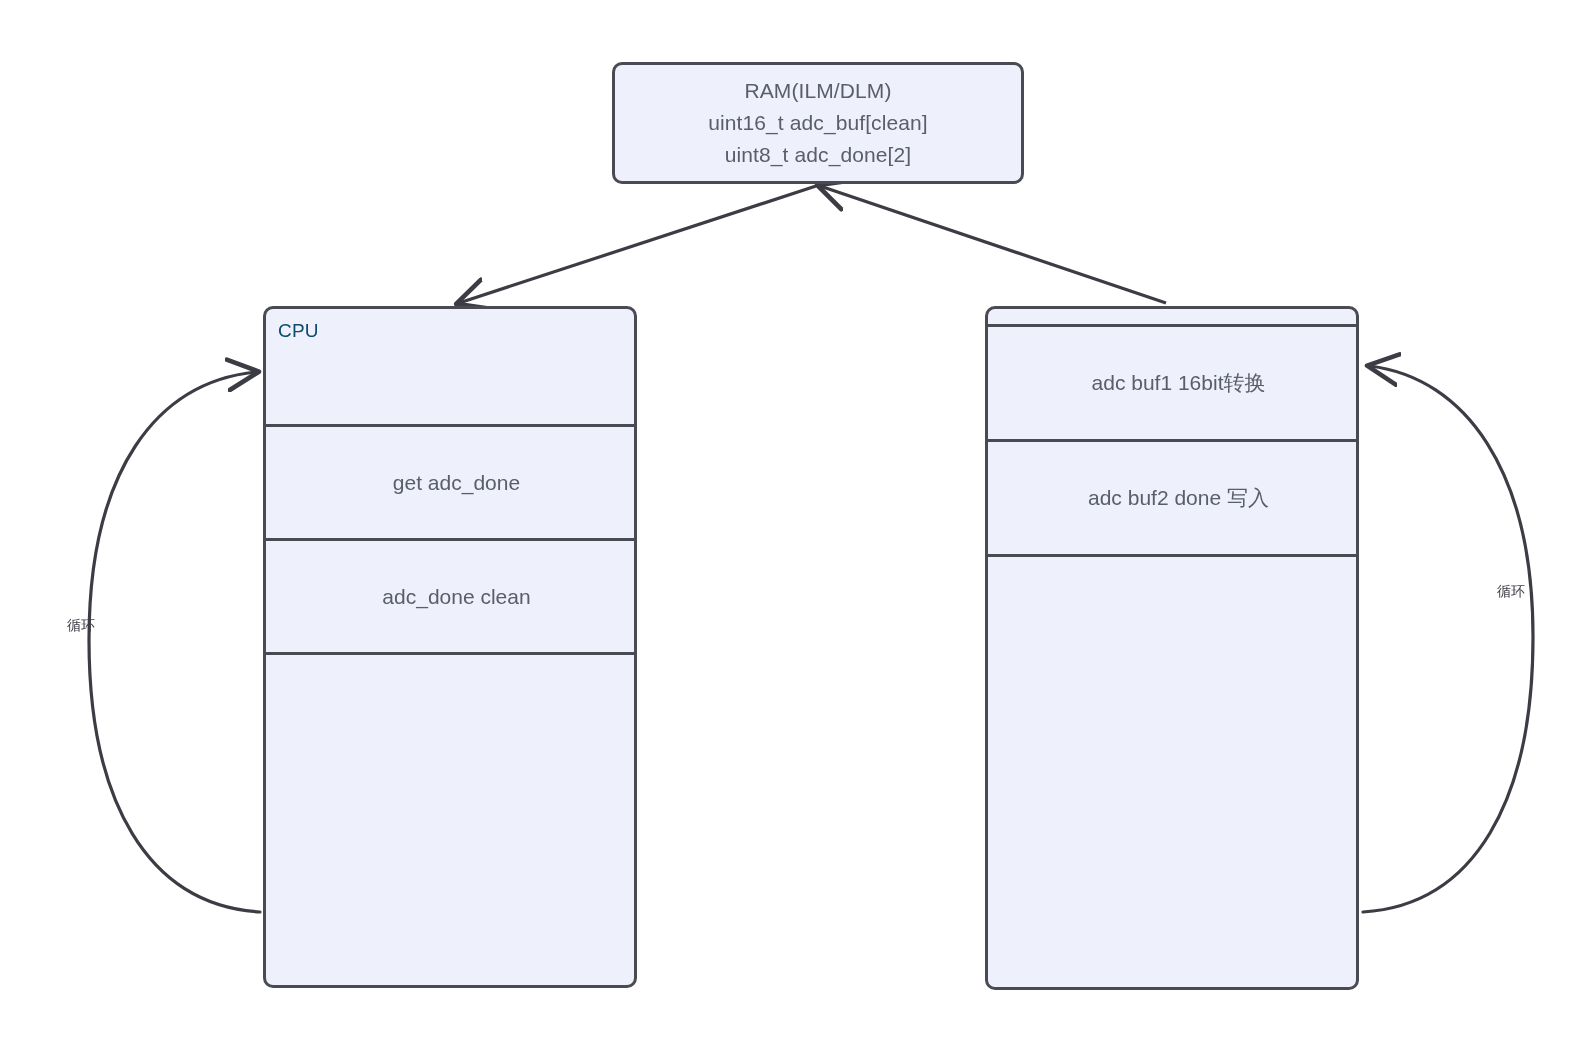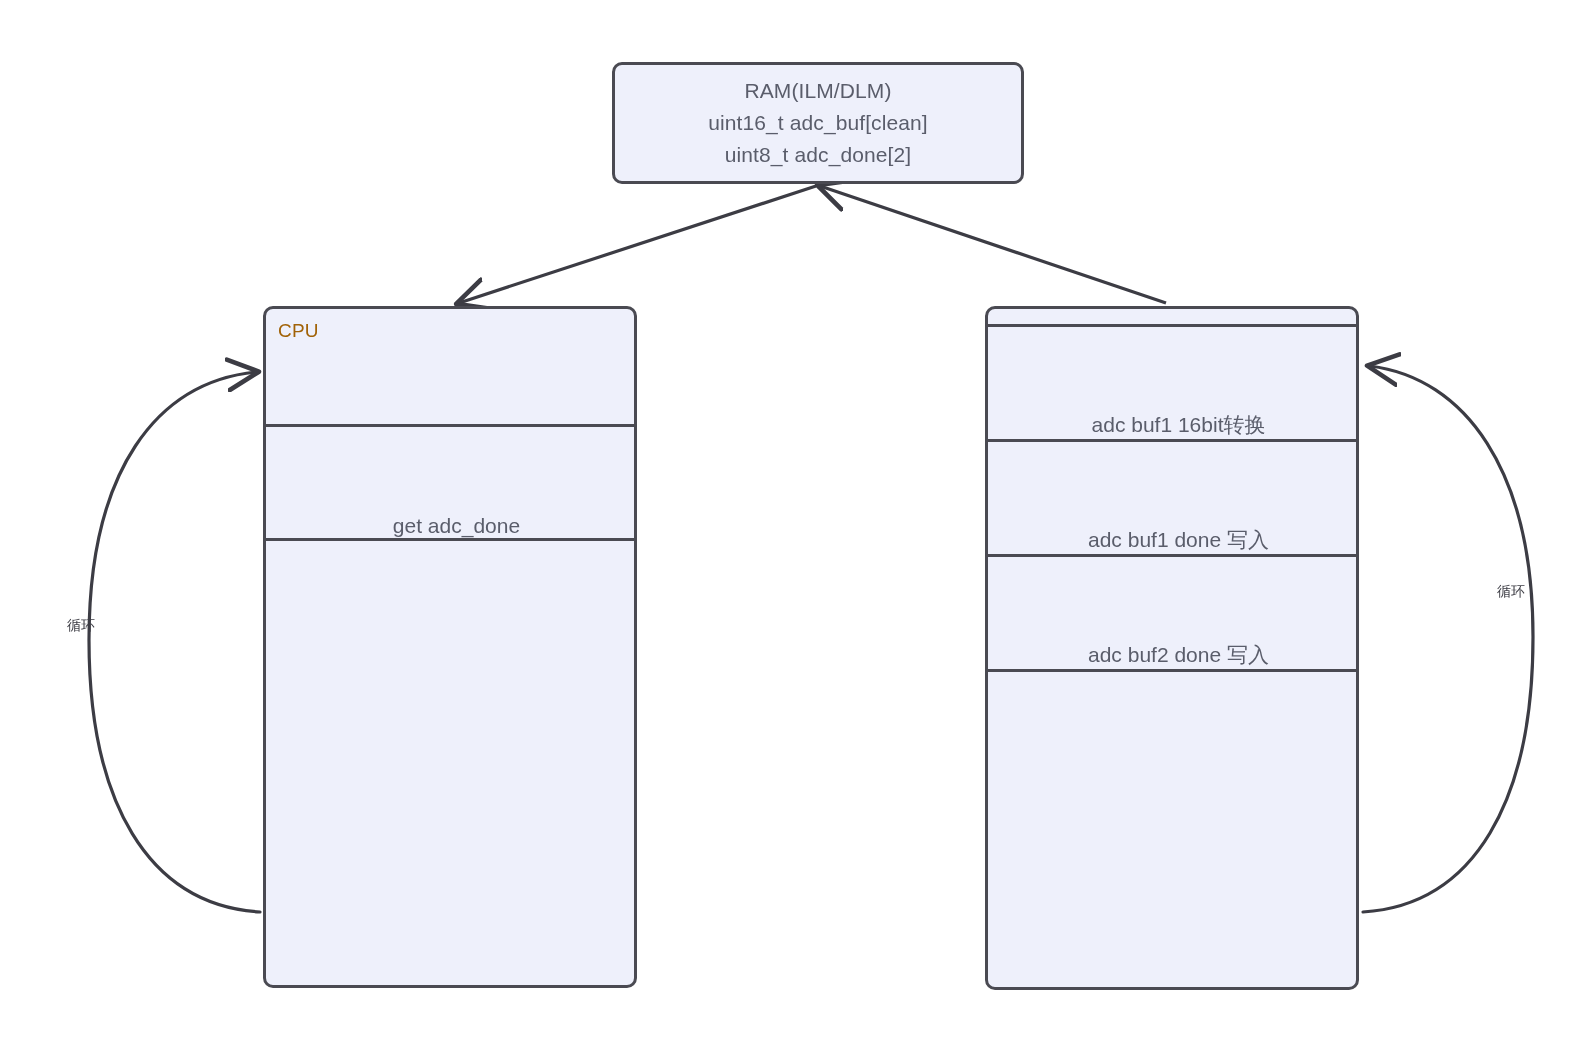--- a/index.html
+++ b/index.html
@@ -76,41 +76,41 @@
   }
   #dma-node {
     left: 958px;
     top: 306px;
     width: 374px;
     height: 684px;
   }
 
   .column-title {
     font-size: 19px;
-    color: #a16207;
+    color: #0c4a6e;
     padding: 11px 0 0 12px;
     letter-spacing: 0.2px;
     flex: none;
   }
 
   
   .header-pad {
     flex: none;
   }
   #cpu-node .header-pad { height: 85px; }
   #dma-node .header-pad { height: 18px; }
 
   
   .row {
     box-sizing: border-box;
     background: #eef0fb;
     border-top: 3px solid #4a4a52;
     border-bottom: 3px solid #4a4a52;
     display: flex;
-    align-items: flex-end;
+    align-items: center;
     justify-content: center;
     font-size: 21px;
     color: #5a5d6b;
     flex: none;
     margin-top: -3px;
     white-space: nowrap;
     padding-left: 13px;
   }
   .row.tail {
     border-bottom: none;
@@ -166,34 +166,34 @@
     <div class="ram-line">uint16_t adc_buf[clean]</div>
     <div class="ram-line">uint8_t adc_done[2]</div>
   </div>
 
   <div class="node column-node" id="cpu-node">
     <div class="column-title">CPU</div>
     <div class="header-pad"></div>
     <div class="row">
       <span>get adc_done</span>
     </div>
+    <div class="row">
+      <span>adc_done clean</span>
+    </div>
     <div class="row tail">
       <span></span>
     </div>
   </div>
 
   <div class="node column-node" id="dma-node">
     <div class="header-pad"></div>
     <div class="row">
       <span>adc buf1 16bit转换</span>
     </div>
     <div class="row">
-      <span>adc buf1 done 写入</span>
-    </div>
-    <div class="row">
       <span>adc buf2 done 写入</span>
     </div>
     <div class="row tail">
       <span></span>
     </div>
   </div>
 
   <div class="loop-label" id="loop-label-left">循环</div>
   <div class="loop-label" id="loop-label-right">循环</div>
 

